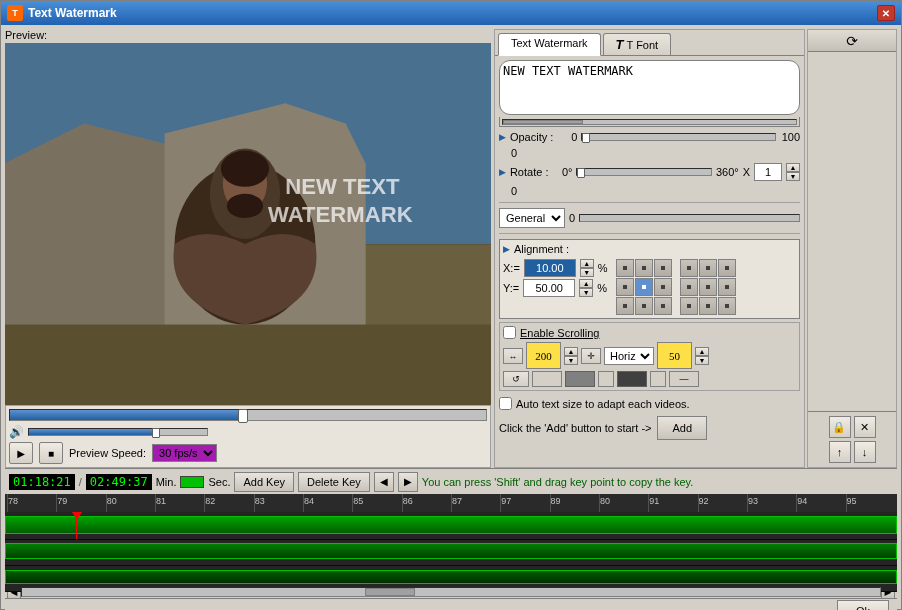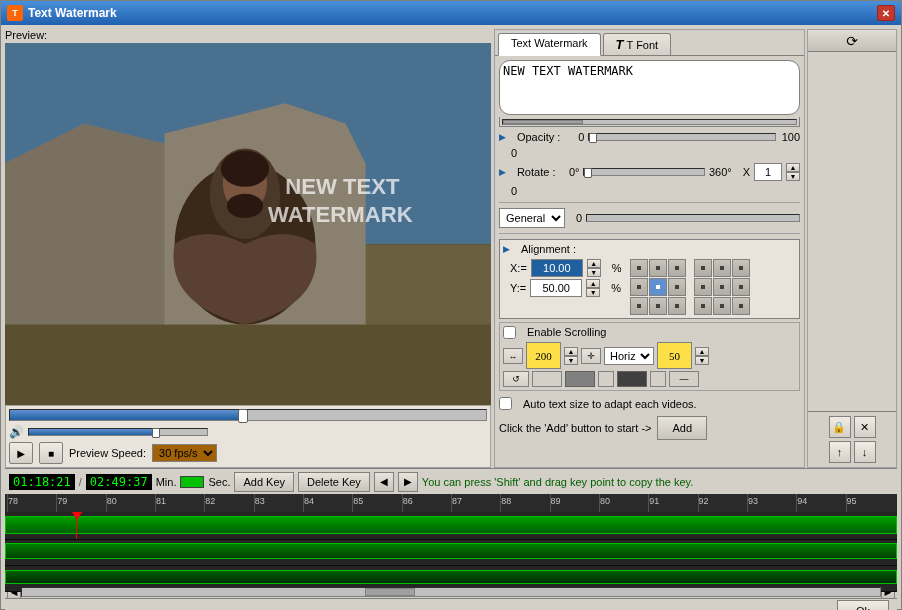--- a/index.html
+++ b/index.html
@@ -142,21 +142,21 @@
       border: 1px solid #808080;
       border-radius: 2px;
       display: flex; align-items: center; justify-content: center;
       cursor: pointer;
       font-size: 10px;
     }
     .speed-label { font-size: 11px; }
     .speed-select {
       font-size: 11px;
       padding: 1px 2px;
-      background: #a16207;
+      background: #a21caf;
       border: 1px solid #808080;
     }
     .right-panel {
       display: flex;
       flex: 1;
       gap: 2px;
     }
     .settings-panel {
       flex: 1;
       background: #d4d0c8;
@@ -201,21 +201,21 @@
       font-size: 12px;
       overflow: auto;
       resize: none;
     }
     .row-setting {
       display: flex;
       align-items: center;
       gap: 4px;
       padding: 1px 0;
     }
-    .label-text { font-size: 11px; color: #000; margin-left: 7px; }
+    .label-text { font-size: 11px; color: #000; }
     .slider-container {
       flex: 1;
       height: 8px;
       background: #c0c0c0;
       border: 1px inset #808080;
       position: relative;
     }
     .slider-thumb {
       position: absolute;
       width: 8px; height: 10px;
@@ -314,22 +314,23 @@
       background: #404040;
       border-radius: 0;
     }
     .align-dot-white { background: white; }
     .scrolling-section {
       border: 1px solid #a0a0a0;
       padding: 3px;
     }
     .checkbox-row {
       display: flex;
-      align-items: flex-start;
+      align-items: flex-end;
       gap: 4px;
+      text-decoration: underline;
     }
     input[type="checkbox"] {
       width: 13px; height: 13px;
     }
     .scrolling-controls {
       display: flex;
       align-items: center;
       gap: 3px;
       margin-top: 3px;
     }
@@ -911,21 +912,21 @@
             <div class="ruler-mark">78</div>
             <div class="ruler-mark">79</div>
             <div class="ruler-mark">80</div>
             <div class="ruler-mark">81</div>
             <div class="ruler-mark">82</div>
             <div class="ruler-mark">83</div>
             <div class="ruler-mark">84</div>
             <div class="ruler-mark">85</div>
             <div class="ruler-mark">86</div>
             <div class="ruler-mark">87</div>
-            <div class="ruler-mark">88</div>
+            <div class="ruler-mark">97</div>
             <div class="ruler-mark">89</div>
             <div class="ruler-mark">80</div>
             <div class="ruler-mark">91</div>
             <div class="ruler-mark">92</div>
             <div class="ruler-mark">93</div>
             <div class="ruler-mark">94</div>
             <div class="ruler-mark">95</div>
           </div>
         </div>
 

